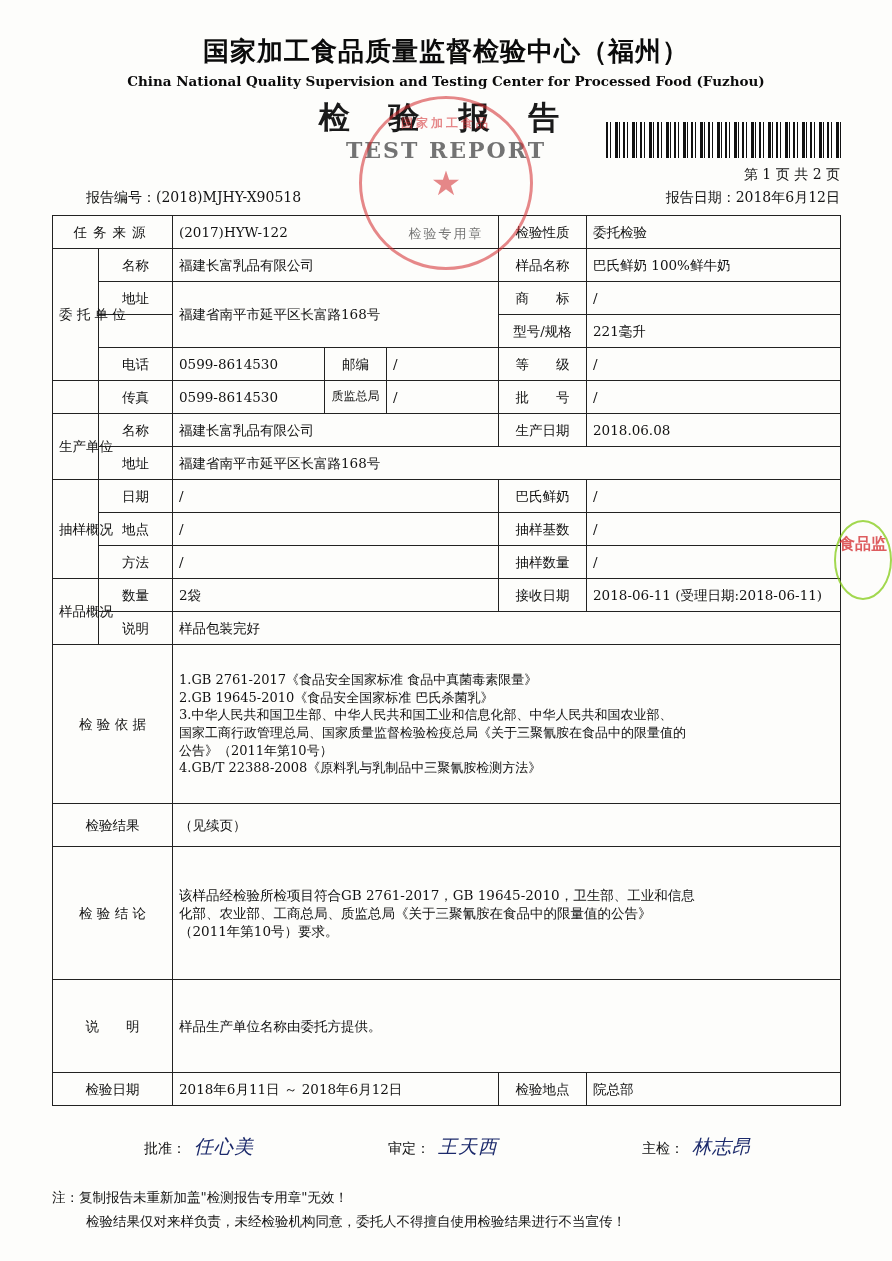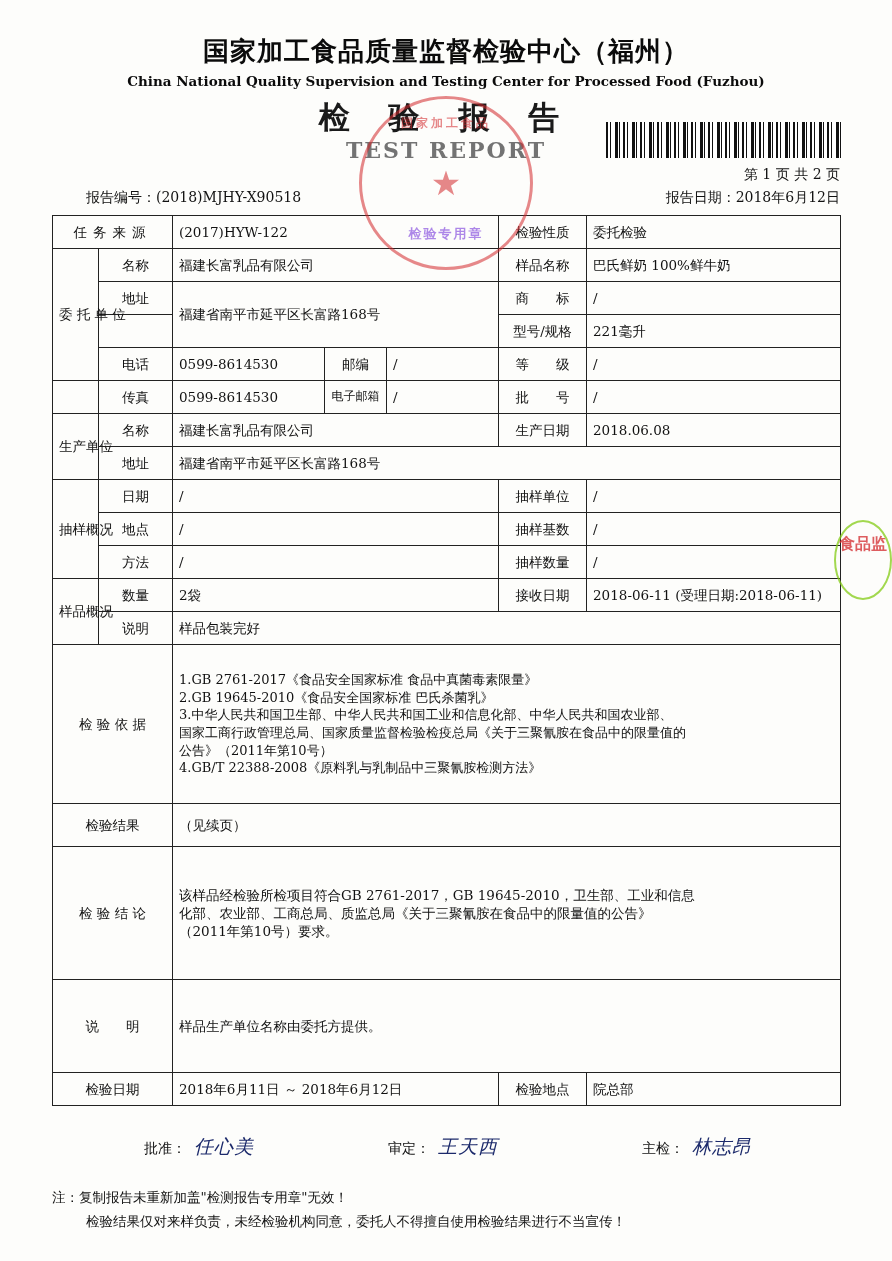--- a/index.html
+++ b/index.html
@@ -74,23 +74,23 @@
     transform: translate(-50%, -50%);
     color: #d3282b;
     font-size: 34px;
     line-height: 1;
   }
   .stamp .stamp-bottom {
     position: absolute;
     left: 0;
     right: 0;
     bottom: 24px;
-    color: #6d28d9;
+    color: #000000;
     font-size: 13px;
-    font-weight: bold;
+    font-weight: normal;
     letter-spacing: 2px;
   }
   .stamp .stamp-top {
     position: absolute;
     left: 0;
     right: 0;
     top: 16px;
     text-align: center;
     color: #d3282b;
     font-size: 12px;
@@ -285,21 +285,21 @@
       <td class="lbl">邮编</td>
       <td class="val">/</td>
       <td class="lbl">等　　级</td>
       <td class="val">/</td>
     </tr>
 
     <tr>
       <td class="lbl" style="border-top:none;"></td>
       <td class="lbl">传真</td>
       <td class="val">0599-8614530</td>
-      <td class="lbl" style="font-size:12px;line-height:1.15;">电子邮箱</td>
+      <td class="lbl" style="font-size:12px;line-height:1.15;">质监总局</td>
       <td class="val">/</td>
       <td class="lbl">批　　号</td>
       <td class="val">/</td>
     </tr>
 
     <tr>
       <td class="lbl" rowspan="2" style="line-height:1.5;">生产单位</td>
       <td class="lbl">名称</td>
       <td class="val" colspan="3">福建长富乳品有限公司</td>
       <td class="lbl">生产日期</td>
@@ -307,21 +307,21 @@
     </tr>
     <tr>
       <td class="lbl">地址</td>
       <td class="val" colspan="5">福建省南平市延平区长富路168号</td>
     </tr>
 
     <tr>
       <td class="lbl" rowspan="3" style="line-height:1.5;">抽样概况</td>
       <td class="lbl">日期</td>
       <td class="val" colspan="3">/</td>
-      <td class="lbl">抽样单位</td>
+      <td class="lbl">巴氏鲜奶</td>
       <td class="val">/</td>
     </tr>
     <tr>
       <td class="lbl">地点</td>
       <td class="val" colspan="3">/</td>
       <td class="lbl">抽样基数</td>
       <td class="val">/</td>
     </tr>
     <tr>
       <td class="lbl">方法</td>

